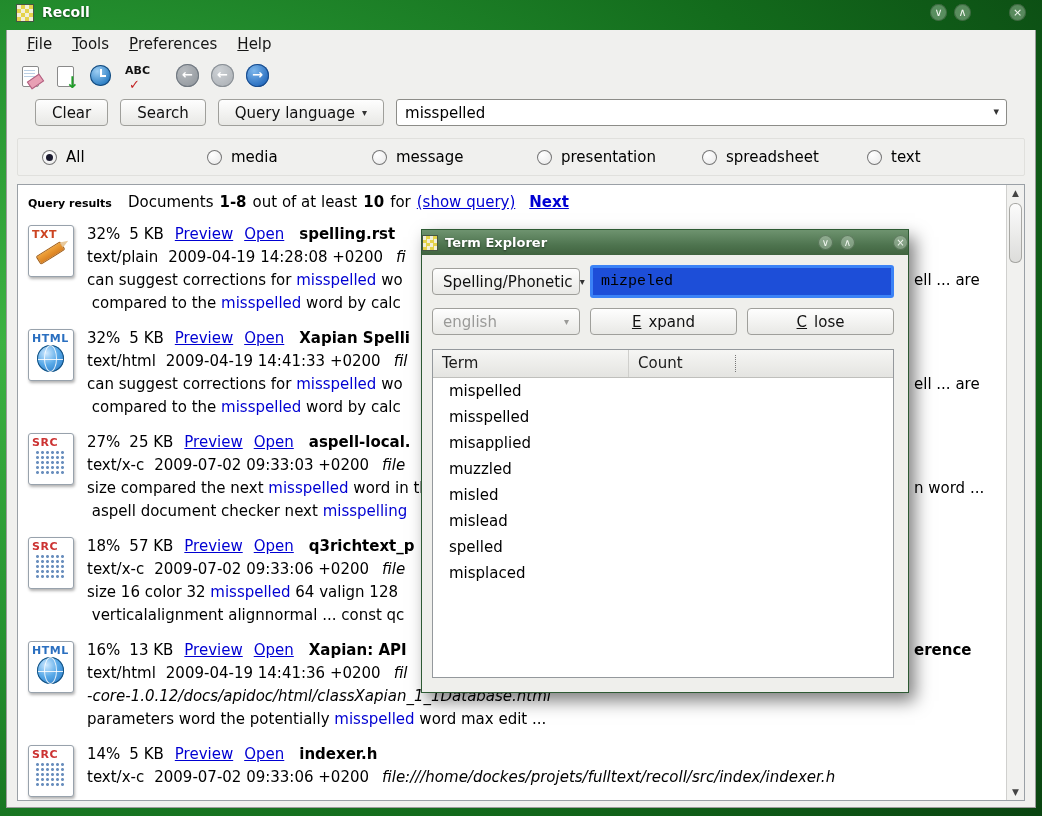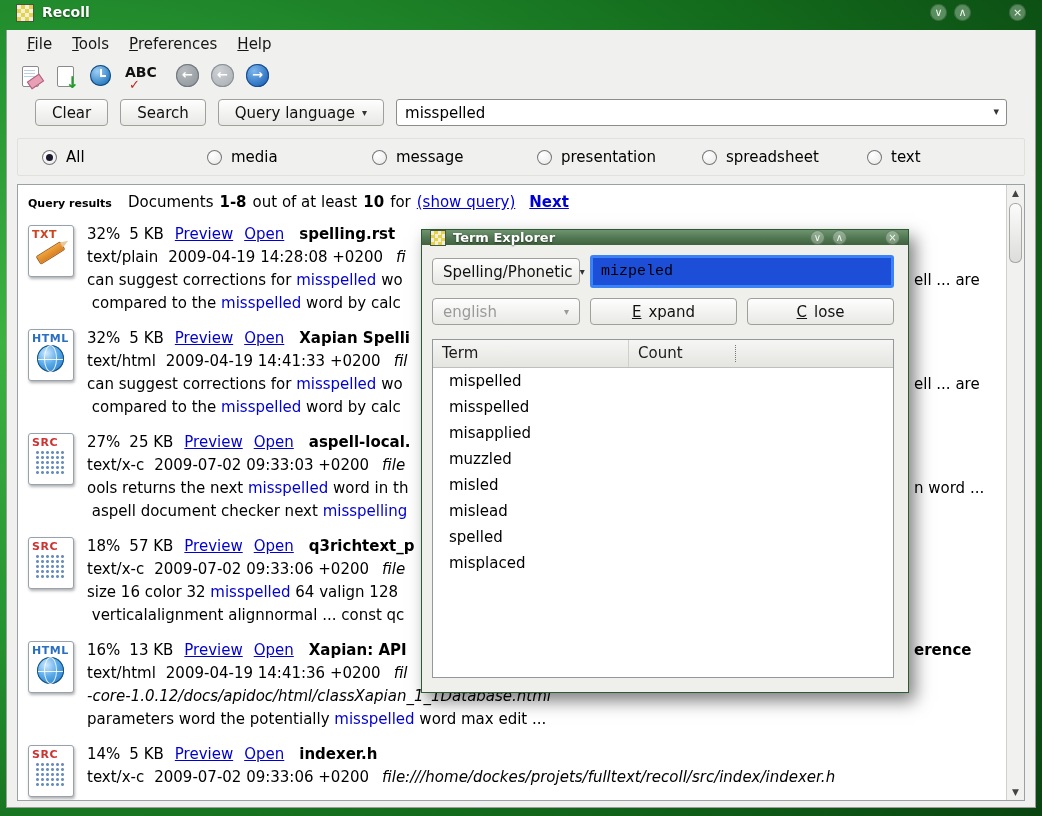--- a/index.html
+++ b/index.html
@@ -27,21 +27,21 @@
   .tool-sep{width:10px;}
   .t-doc{position:absolute;left:5px;top:4px;width:15px;height:19px;background:#fff;border:1px solid #8a8a8a;border-radius:2px;}
   .t-grid{position:absolute;left:7px;top:8px;width:11px;height:9px;
     background:repeating-linear-gradient(#bcd0e4 0 1px, transparent 1px 3px);}
   .t-eraser{position:absolute;right:2px;bottom:4px;width:13px;height:7px;background:#e8a0b4;border:1px solid #b06080;transform:rotate(-35deg);}
   .t-darr{position:absolute;right:1px;bottom:-2px;color:#1f9e28;font-weight:bold;font-size:16px;}
   .t-clock{position:absolute;left:3px;top:3px;width:21px;height:21px;border-radius:50%;
     background:radial-gradient(circle at 35% 30%, #9fd0f5, #2d7fc4 70%, #1b5a94);box-shadow:inset 0 0 0 1px #15497a;}
   .t-h1{position:absolute;left:10px;top:4px;width:2px;height:7px;background:#fff;}
   .t-h2{position:absolute;left:10px;top:10px;width:6px;height:2px;background:#fff;}
-  .t-abc{position:absolute;left:3px;top:2px;font-size:14px;font-weight:bold;color:#111;}
+  .t-abc{position:absolute;left:3px;top:2px;font-size:11px;font-weight:bold;color:#111;}
   .t-tick{position:absolute;left:7px;bottom:-2px;color:#c22222;font-size:13px;font-weight:bold;}
   .t-nav{position:absolute;left:2px;top:2px;width:23px;height:23px;border-radius:50%;color:#fff;text-align:center;line-height:22px;font-size:13px;font-weight:bold;}
   .t-gray1{background:radial-gradient(circle at 35% 30%, #b8bcc0, #8a9096);box-shadow:inset 0 0 0 1px #707880;}
   .t-gray2{background:radial-gradient(circle at 35% 30%, #cdd1d5, #a6abb0);box-shadow:inset 0 0 0 1px #8a9096;}
   .t-blue{background:radial-gradient(circle at 35% 30%, #7db7ec, #2a6fc0 70%, #1c55a0);box-shadow:inset 0 0 0 1px #1a4c8c;}
   
   .searchrow{display:flex;align-items:center;gap:12px;padding:4px 28px 8px;}
   .btn{height:27px;padding:0 16px;font-size:15px;font-family:inherit;color:#111;
     background:linear-gradient(#fefefe,#e8e8e5);border:1px solid #9f9f9b;border-radius:4px;
     display:inline-flex;align-items:center;justify-content:center;gap:7px;cursor:default;white-space:nowrap;}
@@ -89,21 +89,21 @@
   .rfrag{position:absolute;left:827px;top:0;}
   .rfrag.rtitle-frag{font-weight:bold;}
   
   .vscroll{position:absolute;right:0;top:0;bottom:0;width:17px;background:#f1f1ef;border-left:1px solid #d0d0ce;display:flex;flex-direction:column;align-items:center;}
   .sb-arrow{height:16px;width:17px;text-align:center;font-size:9px;line-height:16px;color:#444;cursor:default;}
   .sb-arrow.down{margin-top:auto;}
   .sb-thumb{width:13px;height:60px;margin-top:2px;border-radius:6px;background:linear-gradient(#fcfcfc,#dcdcda);box-shadow:inset 0 0 0 1px #a8a8a4;cursor:default;}
   
   .dialog{position:absolute;left:421px;top:229px;width:486px;height:462px;display:flex;flex-direction:column;
     box-shadow:6px 8px 16px rgba(0,0,0,.5);border:1px solid #2d5a33;background:#efefec;}
-  .dtitlebar{height:15px;display:flex;align-items:center;gap:7px;padding:0 8px;
+  .dtitlebar{height:25px;display:flex;align-items:center;gap:7px;padding:0 0;
     background:linear-gradient(180deg,#6e936f,#4e744f 60%,#40633f);}
   .dtitle{color:#fff;font-weight:bold;font-size:13px;text-shadow:0 1px 2px rgba(0,0,0,.5);}
   .dbody{flex:1;display:flex;flex-direction:column;padding:10px 14px 14px 10px;gap:10px;min-height:0;}
   .drow{display:flex;gap:10px;align-items:center;}
   .combo-btn.mode,.combo-btn.lang{width:148px;justify-content:space-between;padding:0 10px;flex:0 0 auto;}
   .combo-btn.lang{color:#9a9a98;}
   .combo-btn.lang .arr{color:#9a9a98;}
   .dinput{flex:1;height:27px;border:3px solid #3b82f6;border-radius:3px;padding:0 8px;font-family:Liberation Mono, monospace;font-size:15px;background:#1d4ed8;min-width:0;}
   .btn.grow{flex:1;}
   .dtable{flex:1;margin-top:4px;border:1px solid #94989c;background:#fff;display:flex;flex-direction:column;min-height:0;}
@@ -245,21 +245,21 @@
               </div>
             </div>
             <div class="result">
               <span class="ficon ficon-src">
                 <span class="fbadge">SRC</span>
                 <span class="dots"></span>
               </span>
               <div class="rtext">
                 <div class="rline"><span class="rpct">27%</span><span class="rsz">25 KB</span><a class="link">Preview</a><a class="link">Open</a><span class="rtitle">aspell-local.</span></div>
                 <div class="rline"><span class="rmime">text/x-c</span><span class="rmeta-date">2009-07-02 09:33:03 +0200</span><span class="rmeta-url">file</span></div>
-                <div class="rline"><span>ools returns the next </span><span class="hl">misspelled</span><span> word in th</span><span class="rfrag">n word ...</span></div>
+                <div class="rline"><span>size compared the next </span><span class="hl">misspelled</span><span> word in th</span><span class="rfrag">n word ...</span></div>
                 <div class="rline"><span> aspell document checker next </span><span class="hl">misspelling</span></div>
               </div>
             </div>
             <div class="result">
               <span class="ficon ficon-src">
                 <span class="fbadge">SRC</span>
                 <span class="dots"></span>
               </span>
               <div class="rtext">
                 <div class="rline"><span class="rpct">18%</span><span class="rsz">57 KB</span><a class="link">Preview</a><a class="link">Open</a><span class="rtitle">q3richtext_p</span></div>

